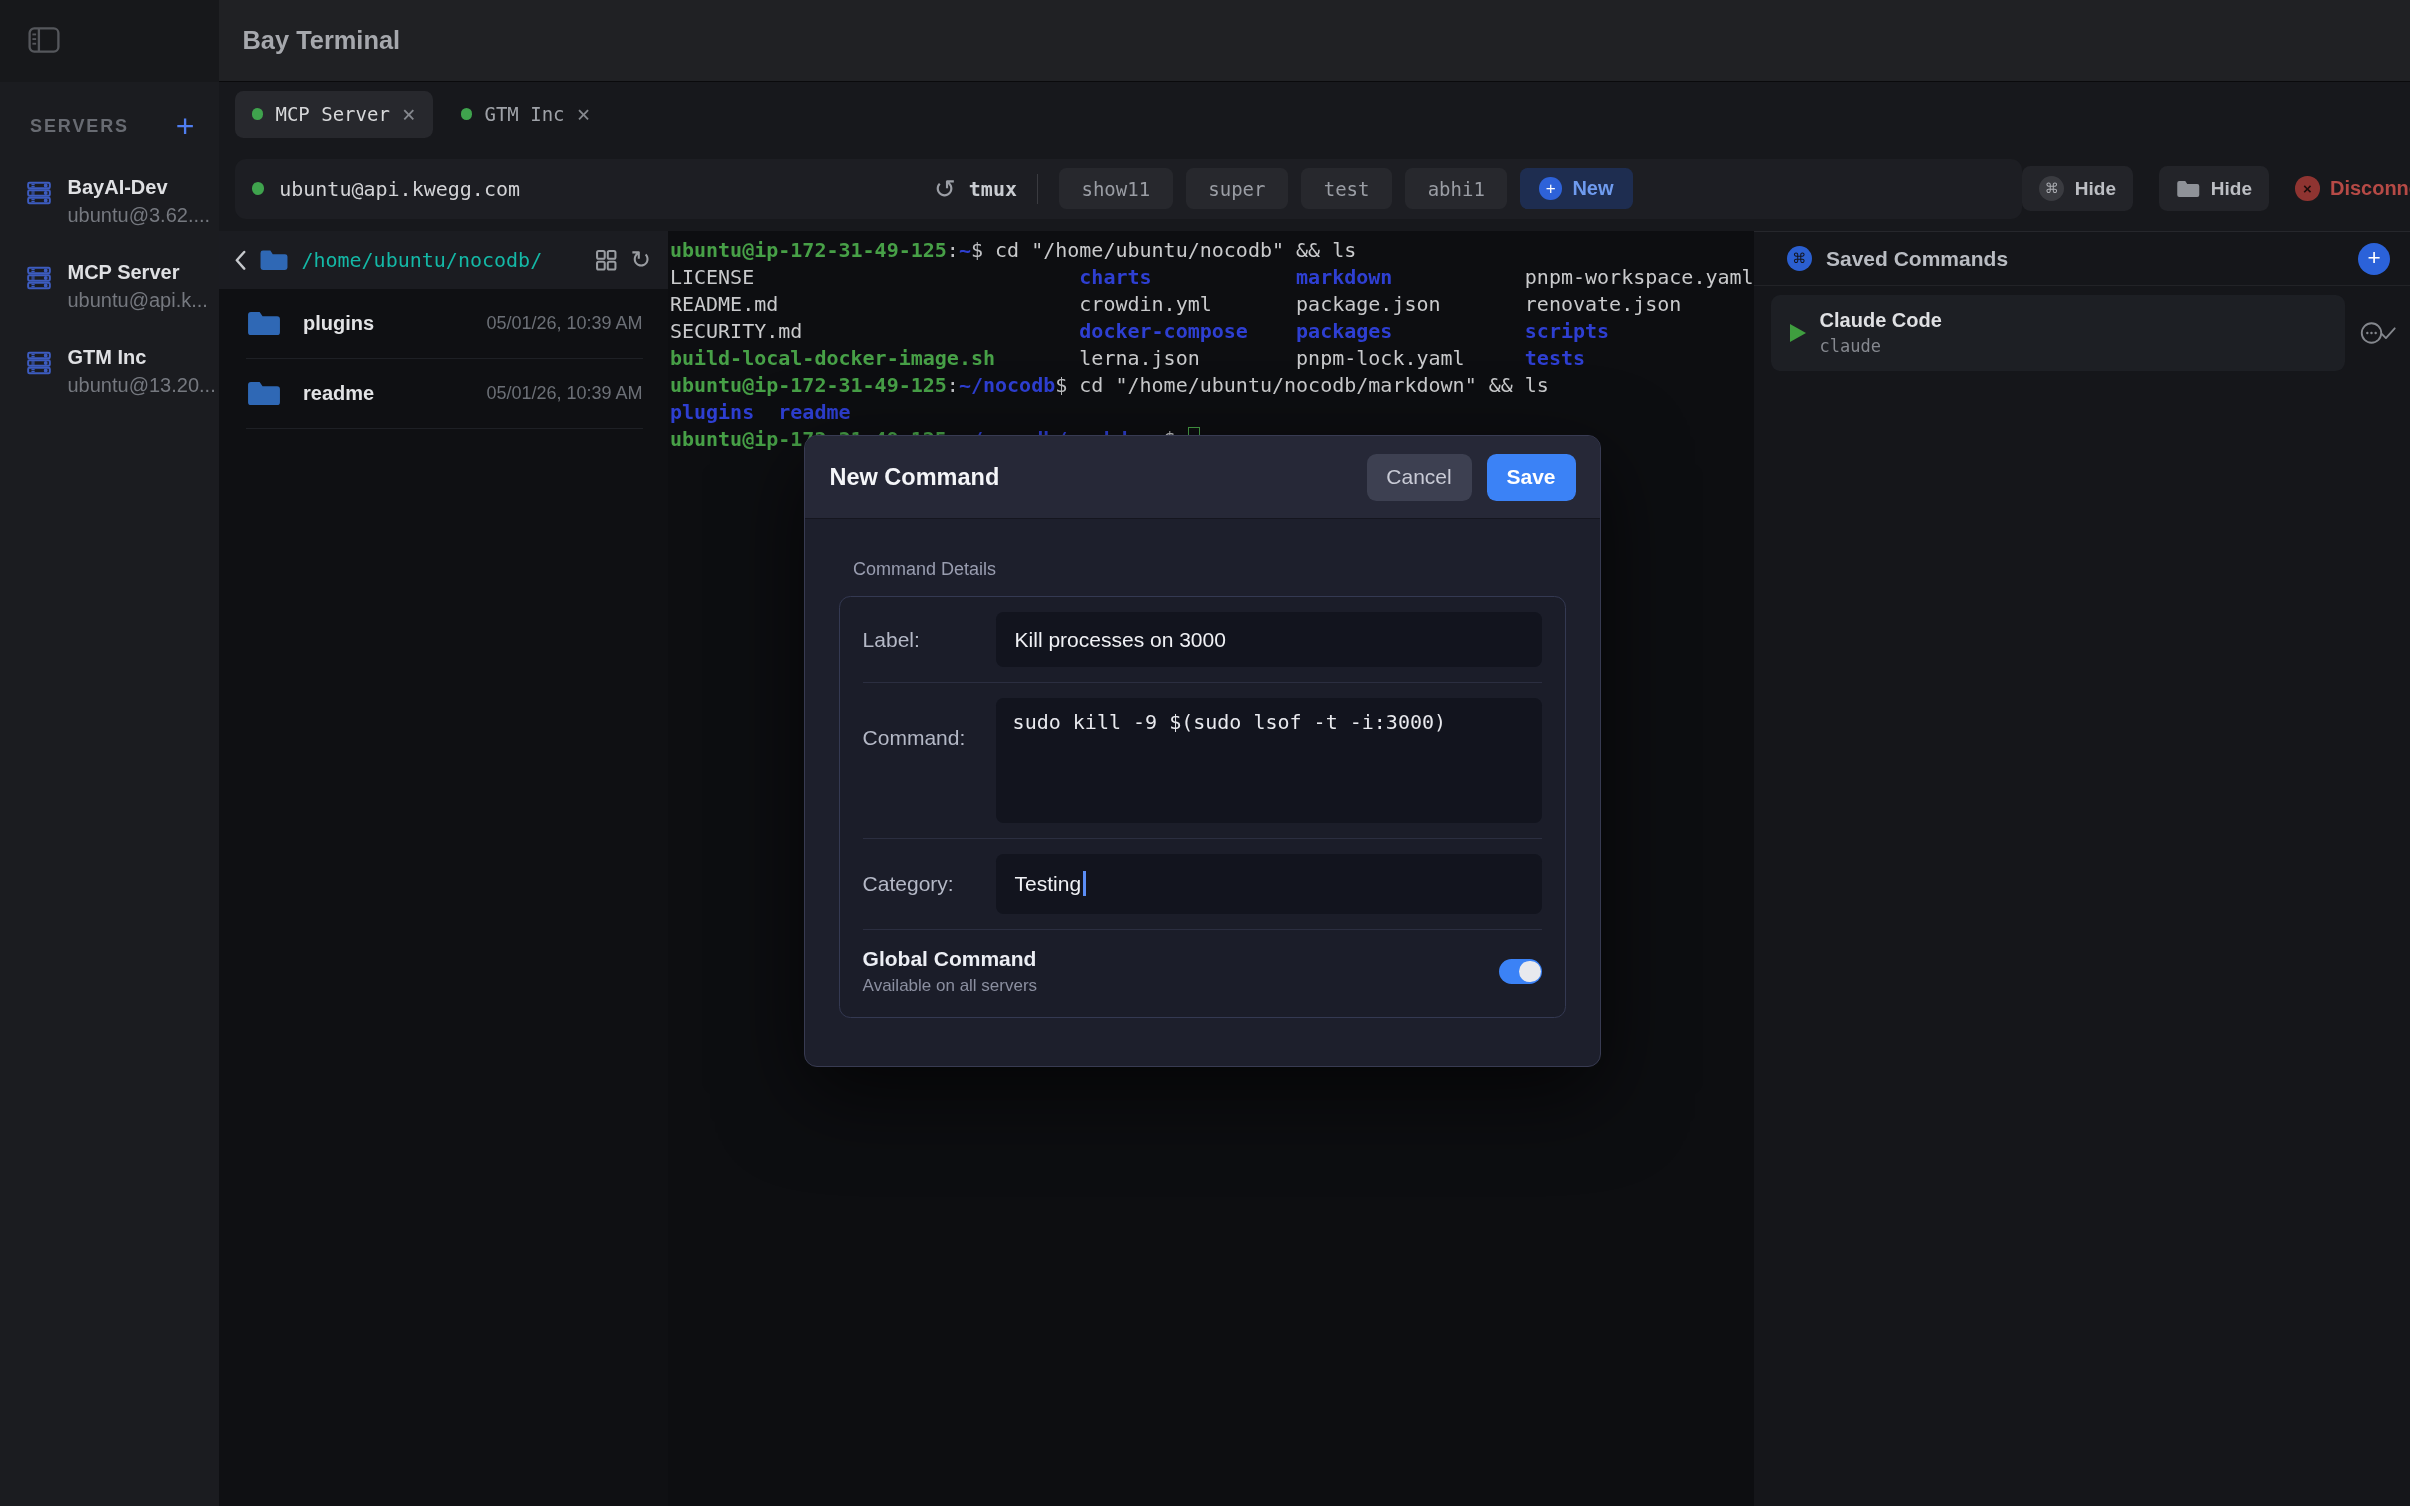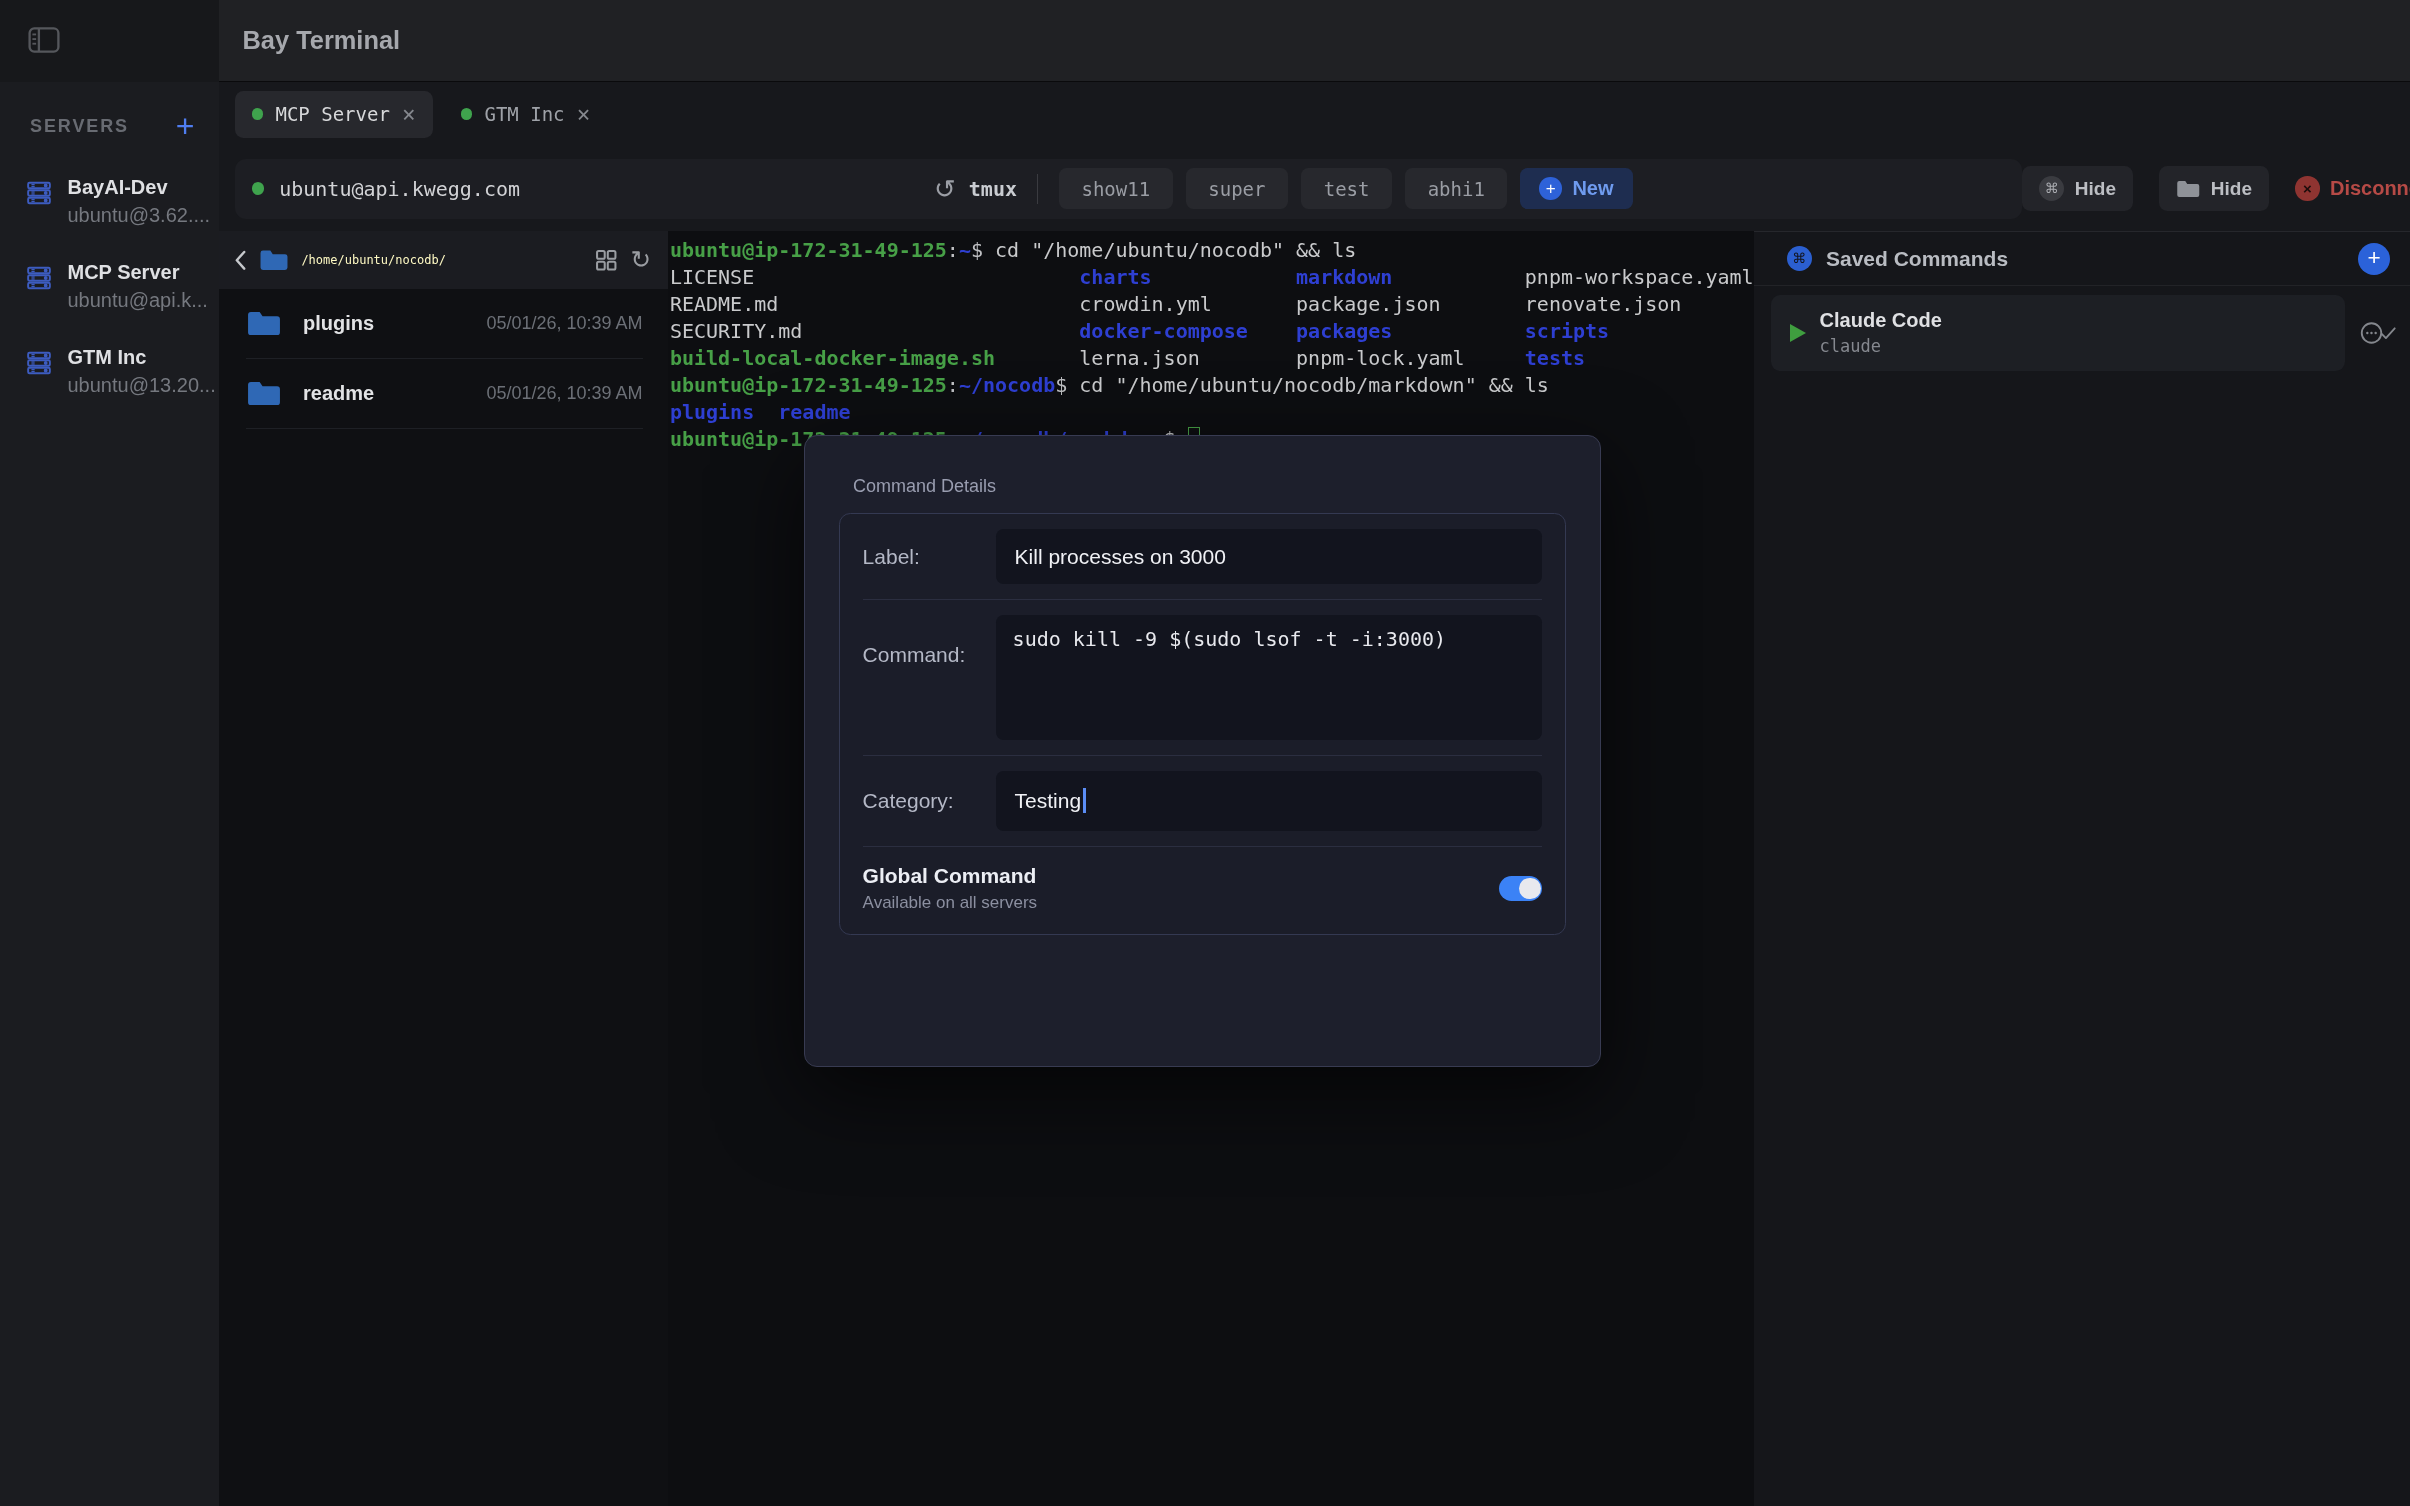--- a/index.html
+++ b/index.html
@@ -46,21 +46,21 @@
   .cmd-badge { width:25.4px; height:25.4px; border-radius:50%; background:#3a3b40; color:#aaacb1; font-size:14px; display:flex; align-items:center; justify-content:center; }
   .disc-btn { display:flex; align-items:center; gap:10.4px; cursor:pointer; }
   .disc-icon { width:24.5px; height:24.5px; border-radius:50%; background:#8f3431; color:#1d0d0c; font-size:15px; font-weight:700; display:flex; align-items:center; justify-content:center; line-height:1; }
   .disc-btn .lbl { font-size:20px; font-weight:600; color:#b64a46; }
 
   .content { flex:1; display:flex; min-height:0; }
 
   
   .filecol { width:449px; background:#0f1013; flex:none; display:flex; flex-direction:column; }
   .file-head { height:58px; background:#1b1c21; display:flex; align-items:center; padding:0 17px 0 15px; gap:12.2px; flex:none; }
-  .file-path { flex:1; font-family:"DejaVu Sans Mono", monospace; font-size:12px; color:#fef9c3; white-space:nowrap; overflow:hidden; }
+  .file-path { flex:1; font-family:"DejaVu Sans Mono", monospace; font-size:20px; color:#14b8a6; white-space:nowrap; overflow:hidden; }
   .icon-btn { color:#9a9da2; font-size:24.5px; line-height:1; cursor:pointer; }
   .file-row { height:69px; display:flex; align-items:center; padding:0 25.4px 0 27px; }
   .file-name { font-size:20px; font-weight:600; color:#e2e3e5; margin-left:21px; }
   .file-date { font-size:18px; color:#6c7077; margin-left:auto; }
   .file-sep { height:0.9px; background:#1e2025; margin:0 25.4px 0 27px; }
 
   
   .rightcol { flex:1; display:flex; flex-direction:row; min-width:0; }
   .terminal { height:1024px; background:#0d0e11; padding:5.6px 0 0 1.9px; overflow:hidden; flex:none; }
   .tline { font-family:"DejaVu Sans Mono", monospace; font-size:20px; line-height:27px; white-space:pre; }
@@ -329,20 +329,25 @@
             </div>
 
 
           </div>
         </div>
       </div>
     </div>
   </div>
 
   <div class="modal">
+    <div class="modal-head">
+      <span class="modal-title">New Command</span>
+      <span class="btn btn-cancel">Cancel</span>
+      <span class="btn btn-save">Save</span>
+    </div>
     <div class="modal-body">
       <div class="section-label">Command Details</div>
       <div class="card">
 
         <div class="frow">
           <span class="flabel">Label:</span>
           <span class="finput h58">
             <span class="fvalue">Kill processes on 3000</span>
           </span>
         </div>

